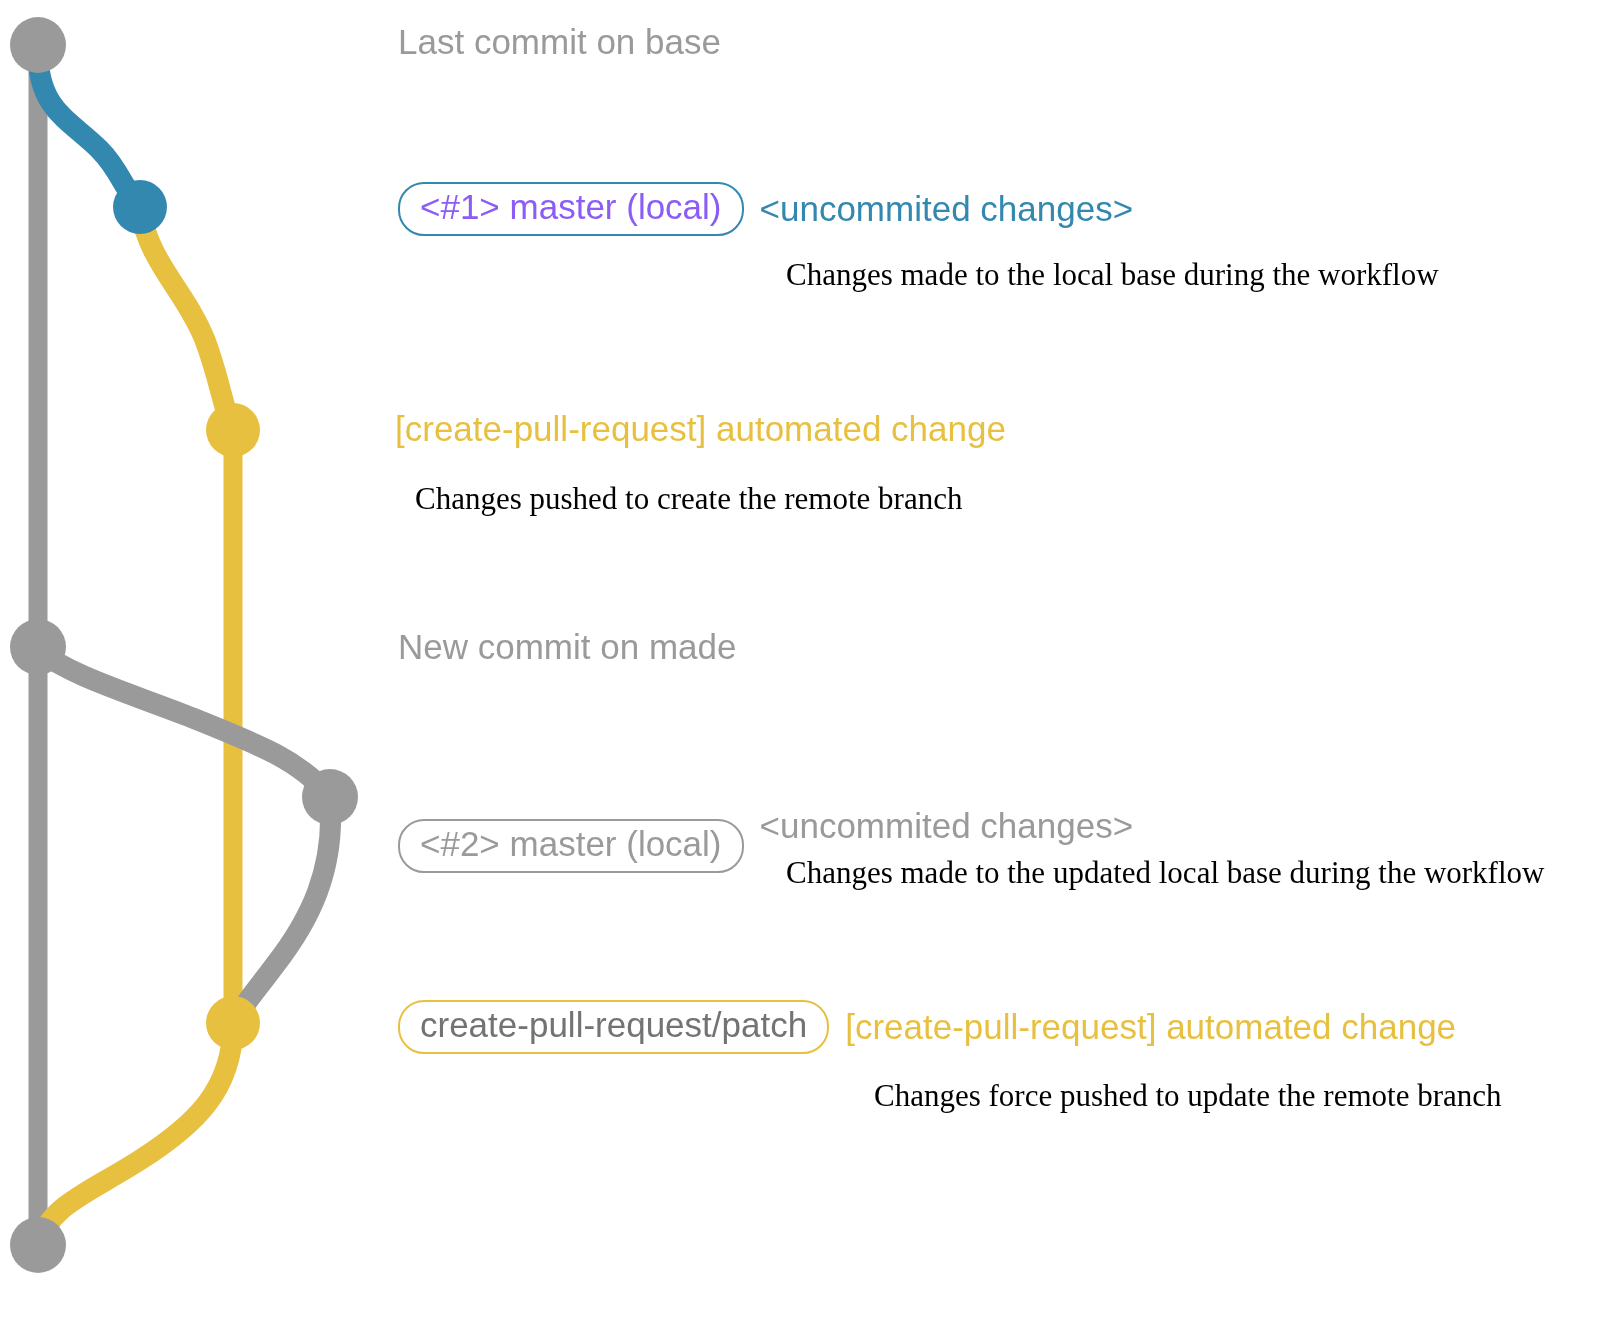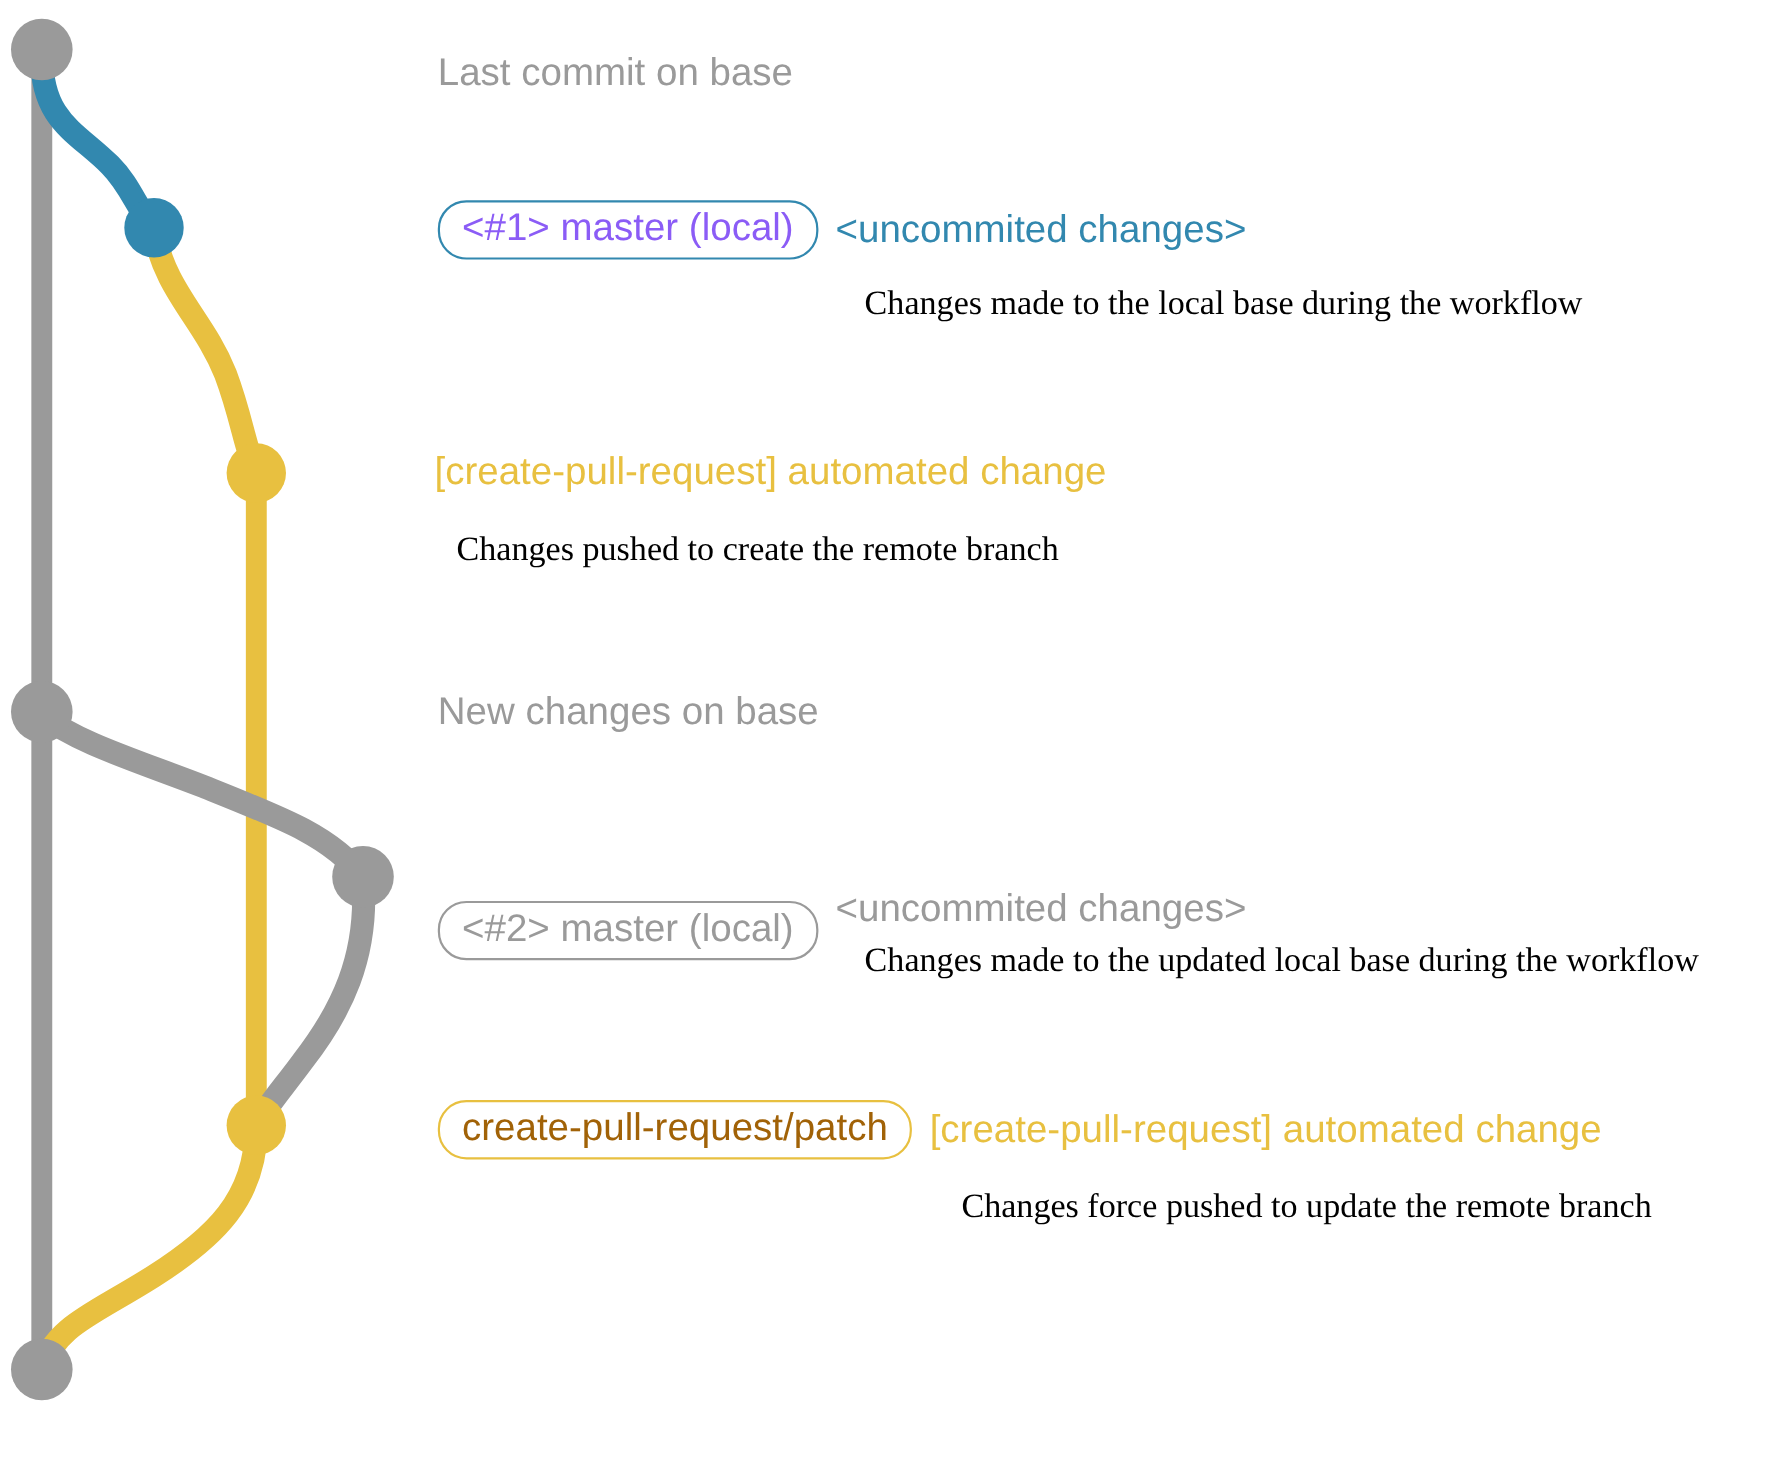--- a/index.html
+++ b/index.html
@@ -40,21 +40,21 @@
     display: inline-block;
     border: 2px solid #9a9a9a;
     border-radius: 26px;
     padding: 5px 20px 8px 20px;
     font-size: 35px;
     line-height: 1.05;
     color: #9a9a9a;
     background: transparent;
   }
   .badge.blue { border-color: #3288af; color: #8b5cf6; }
-  .badge.yellow { border-color: #e8c040; color: #a16207; text-align: center; }
+  .badge.yellow { border-color: #e8c040; color: #737373; text-align: center; }
   .badge.gray { border-color: #9a9a9a; color: #9a9a9a; margin-top: 40px; }
 
   .subject {
     font-size: 35px;
     line-height: 1.05;
     color: #9a9a9a;
   }
   .subject.blue { color: #3288af; }
   .subject.yellow { color: #e8c040; }
   .subject.gray { color: #9a9a9a; }
@@ -90,42 +90,42 @@
 
     <circle cx="38" cy="45" r="28" fill="#9a9a9a"></circle>
     <circle cx="140" cy="207" r="27" fill="#3288af"></circle>
     <circle cx="233" cy="430" r="27" fill="#e8c040"></circle>
     <circle cx="38" cy="647" r="28" fill="#9a9a9a"></circle>
     <circle cx="330" cy="797" r="28" fill="#9a9a9a"></circle>
     <circle cx="233" cy="1023" r="27" fill="#e8c040"></circle>
     <circle cx="38" cy="1245" r="28" fill="#9a9a9a"></circle>
   </svg>
 
-  <div class="row" style="left:398px; top:48px;">
+  <div class="row" style="left:398px; top:24px;">
     <span class="subject gray">Last commit on base</span>
   </div>
 
   <div class="row" style="left:398px; top:182px;">
     <span class="badge blue">&lt;#1&gt; master (local)</span>
     <span class="gap"></span>
     <span class="subject blue">&lt;uncommited changes&gt;</span>
   </div>
   <div class="desc-row" style="left:786px; top:237px;">
     <span class="note">Changes made to the local base during the workflow</span>
   </div>
 
   <div class="row" style="left:395px; top:411px;">
     <span class="subject yellow">[create-pull-request] automated change</span>
   </div>
   <div class="desc-row" style="left:415px; top:461px;">
     <span class="note">Changes pushed to create the remote branch</span>
   </div>
 
   <div class="row" style="left:398px; top:629px;">
-    <span class="subject gray">New changes on base</span>
+    <span class="subject gray">New commit on made</span>
   </div>
 
   <div class="row" style="left:398px; top:779px;">
     <span class="badge gray">&lt;#2&gt; master (local)</span>
     <span class="gap"></span>
     <span class="subject gray">&lt;uncommited changes&gt;</span>
   </div>
   <div class="desc-row" style="left:786px; top:835px;">
     <span class="note">Changes made to the updated local base during the workflow</span>
   </div>

